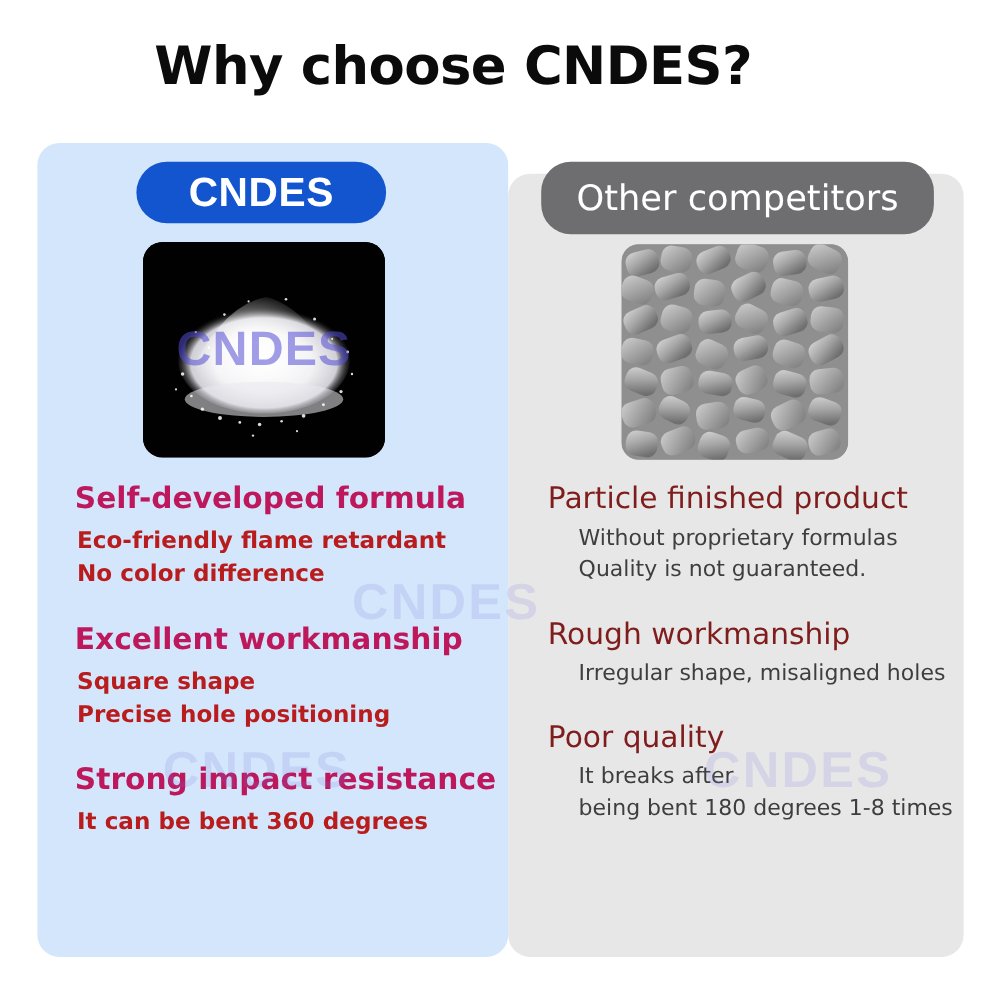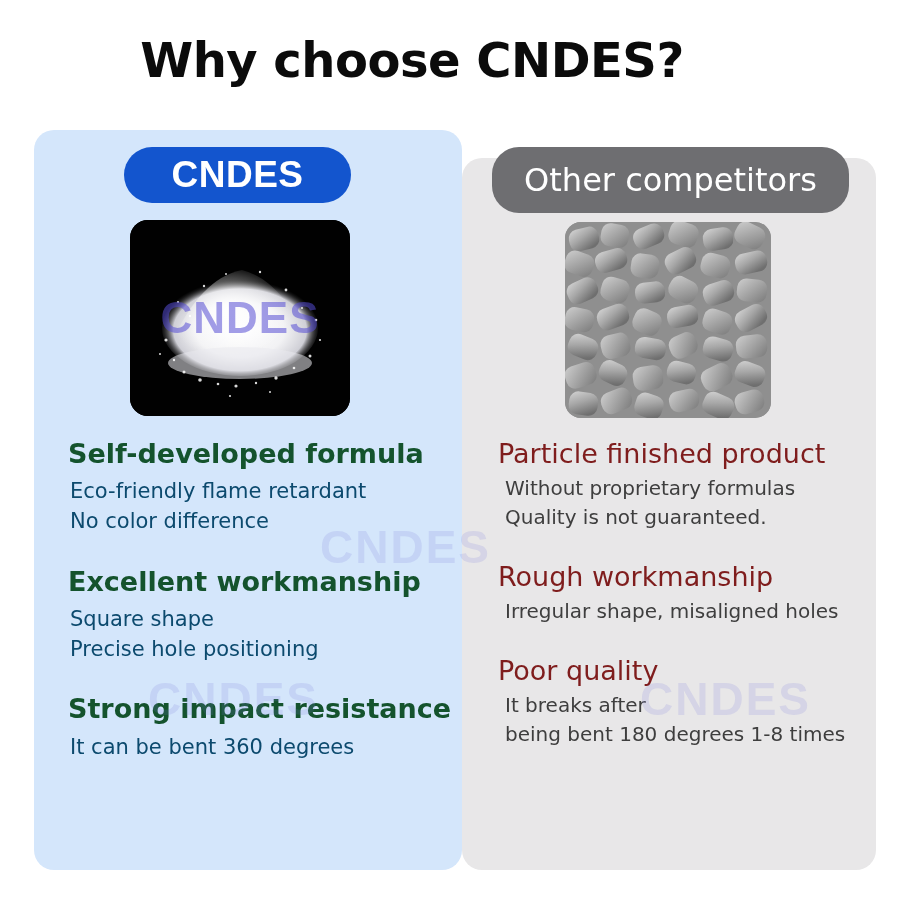--- a/index.html
+++ b/index.html
@@ -94,38 +94,38 @@
 
   .blk{margin-bottom:0;}
   .blk-head{
     font-family:"DejaVu Sans","Liberation Sans",sans-serif;
     line-height:1.15;
   }
   .blk-sub{line-height:1.35;}
 
   
   .features-left .blk-head{
-    font-size:27px;font-weight:700;color:#14532d;
+    font-size:27px;font-weight:700;color:#be185d;
     margin:0 0 8px 0;
   }
   .features-left .blk-sub{
-    font-size:21px;font-weight:400;color:#0c4a6e;
+    font-size:21px;font-weight:700;color:#b91c1c;
     margin:0 0 2px 2px;
     font-family:"DejaVu Sans","Liberation Sans",sans-serif;
   }
   .features-left .blk + .blk{margin-top:30px;}
 
   
   .features-right .blk-head{
     font-size:27px;font-weight:400;color:#7f1d1d;
     margin:0 0 6px 0;
   }
   .features-right .blk-sub{
     font-size:20px;font-weight:400;color:#3e3e3e;
-    margin:0 0 2px 7px;
+    margin:0 0 2px 28px;
     font-family:"DejaVu Sans","Liberation Sans",sans-serif;
   }
   .features-right .blk + .blk{margin-top:30px;}
 
   
   .wm{
     position:absolute;
     font-size:46px;font-weight:700;
     letter-spacing:2px;
     color:rgba(120,120,220,0.17);

